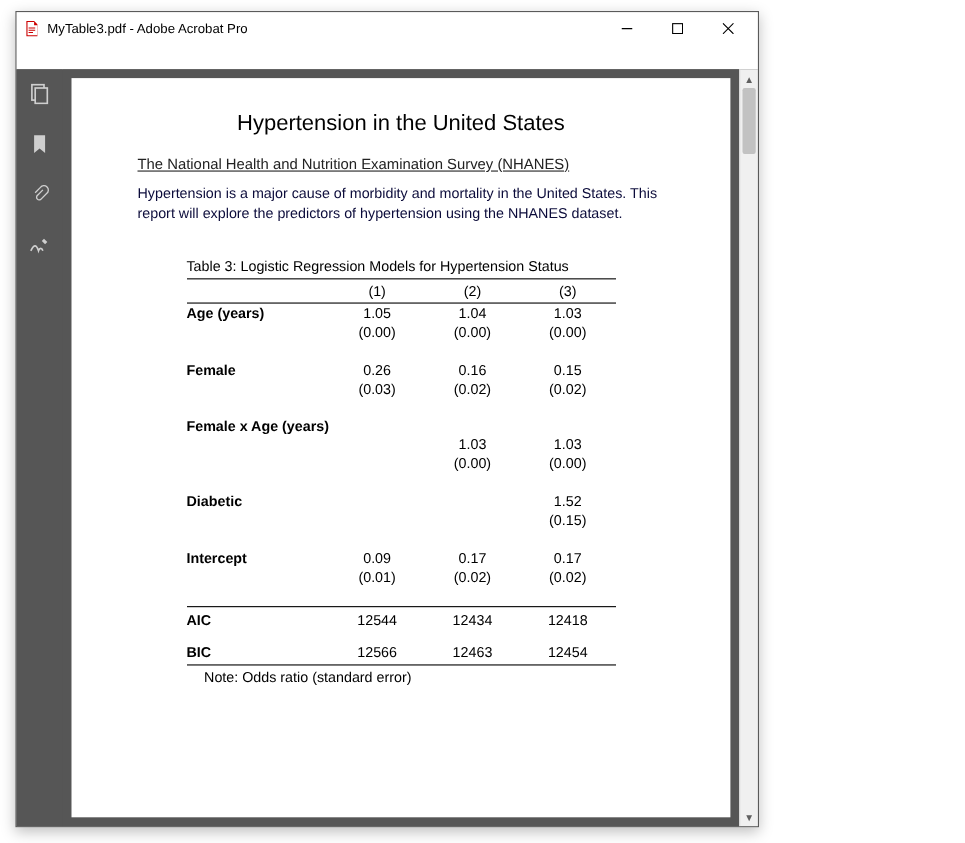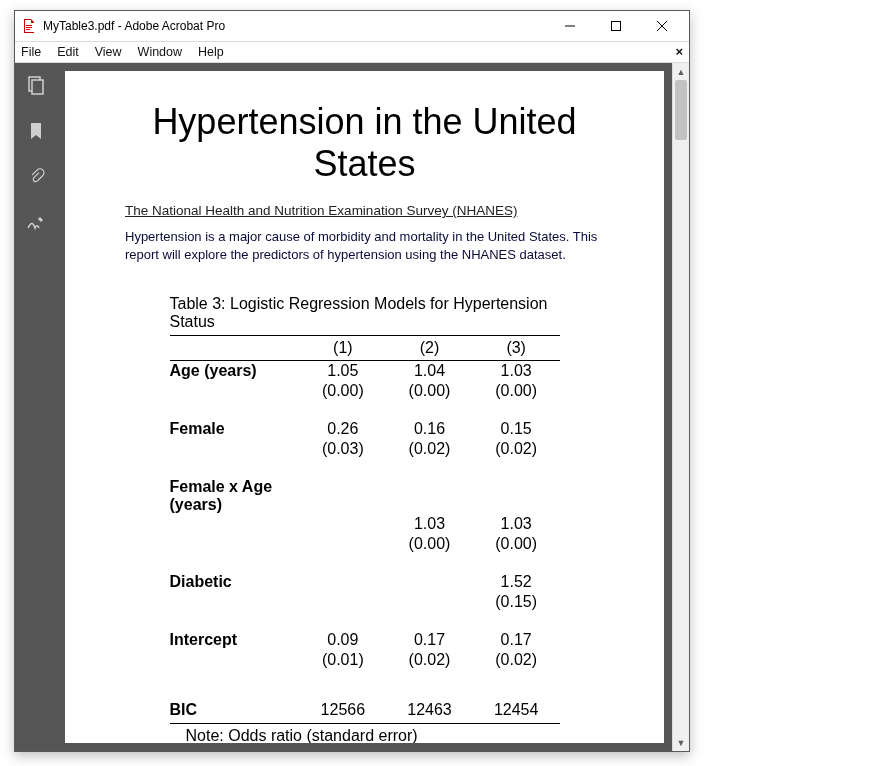--- a/index.html
+++ b/index.html
@@ -20,24 +20,24 @@
   .leftrail .tool { width: 24px; height: 24px; display: flex; align-items: center; justify-content: center; }
   .docwrap { flex: 1; position: relative; background: #565656; padding: 8px 8px 8px 8px; }
   .page { background: #fff; height: 100%; overflow: hidden; position: relative; }
   .scrollbar { width: 17px; background: #f0f0f0; border-left: 1px solid #dcdcdc; position: relative; }
   .scrollbar .up, .scrollbar .down { height: 17px; display:flex; align-items:center; justify-content:center; color:#606060; font-size:9px;}
   .scrollbar .track { position:absolute; top:17px; bottom:17px; left:0; right:0;}
   .scrollbar .thumb { position:absolute; top:0; left:2px; right:2px; height:60px; background:#c2c2c2; border-radius:2px;}
   .scrollbar .down { position:absolute; bottom:0; left:0; right:0;}
   
   .doc { padding: 30px 60px 0 60px; color: #000; }
-  .doc-title { text-align: center; font-size: 36px; font-weight: 400; margin-bottom: 18px; font-family: "Segoe UI Light","Segoe UI",sans-serif; }
+  .doc-title { text-align: center; font-size: 20px; font-weight: 400; margin-bottom: 18px; font-family: "Segoe UI Light","Segoe UI",sans-serif; }
   .doc-sub { font-size: 13.5px; color: #222; margin-bottom: 10px; text-decoration: underline; }
   .doc-body { font-size: 13px; color: #0b0b3a; line-height: 1.35; margin-bottom: 30px; }
-  .tblwrap { width: 390px; margin: 0 auto; font-size: 16px; color:#000;}
+  .tblwrap { width: 390px; margin: 0 auto; font-size: 13px; color:#000;}
   .tblcap { padding: 2px 0 4px 0; border-bottom: 1px solid #000; }
   .hrow { display:flex; border-bottom:1px solid #000; padding:3px 0;}
   .hrow .lab { width: 130px; }
   .hrow .c { flex:1; text-align:center;}
   .drow { display:flex; padding:1px 0;}
   .drow .lab { width:130px;font-weight:bold;}
   .drow .c { flex:1; text-align:center;}
   .gap { height:18px;}
   .topline { border-top:1px solid #000;}
   .note { padding-top:3px;margin-left:16px;}
@@ -69,28 +69,20 @@
           </svg>
       </div>
       <div class="winbtn">
         <svg viewBox="0 0 10 10">
             <path d="M0 0l10 10M10 0L0 10" stroke="#000"></path>
           </svg>
       </div>
     </div>
   </div>
 
-  <div class="menubar">
-    <span>File</span>
-    <span>Edit</span>
-    <span>View</span>
-    <span>Window</span>
-    <span>Help</span>
-    <span class="xright">×</span>
-  </div>
 
   <div class="workarea">
     <div class="leftrail">
       <div class="tool">
         <svg width="20" height="20" viewBox="0 0 20 20">
             <rect x="3" y="2" width="11" height="14" fill="none" stroke="#cfcfcf" stroke-width="1.5"></rect>
             <rect x="6" y="5" width="11" height="14" fill="#565656" stroke="#cfcfcf" stroke-width="1.5"></rect>
           </svg>
       </div>
       <div class="tool">
@@ -196,20 +188,26 @@
               <div class="c">0.17</div>
             </div>
             <div class="drow">
               <div class="lab"></div>
               <div class="c">(0.01)</div>
               <div class="c">(0.02)</div>
               <div class="c">(0.02)</div>
             </div>
             <div class="gap"></div>
 
+            <div class="drow topline" style="padding-top:4px">
+              <div class="lab">AIC</div>
+              <div class="c">12544</div>
+              <div class="c">12434</div>
+              <div class="c">12418</div>
+            </div>
             <div class="gap" style="height:12px"></div>
 
             <div class="drow" style="border-bottom:1px solid #000; padding-bottom:4px">
               <div class="lab">BIC</div>
               <div class="c">12566</div>
               <div class="c">12463</div>
               <div class="c">12454</div>
             </div>
             <div class="note">Note: Odds ratio (standard error)</div>
           </div>

